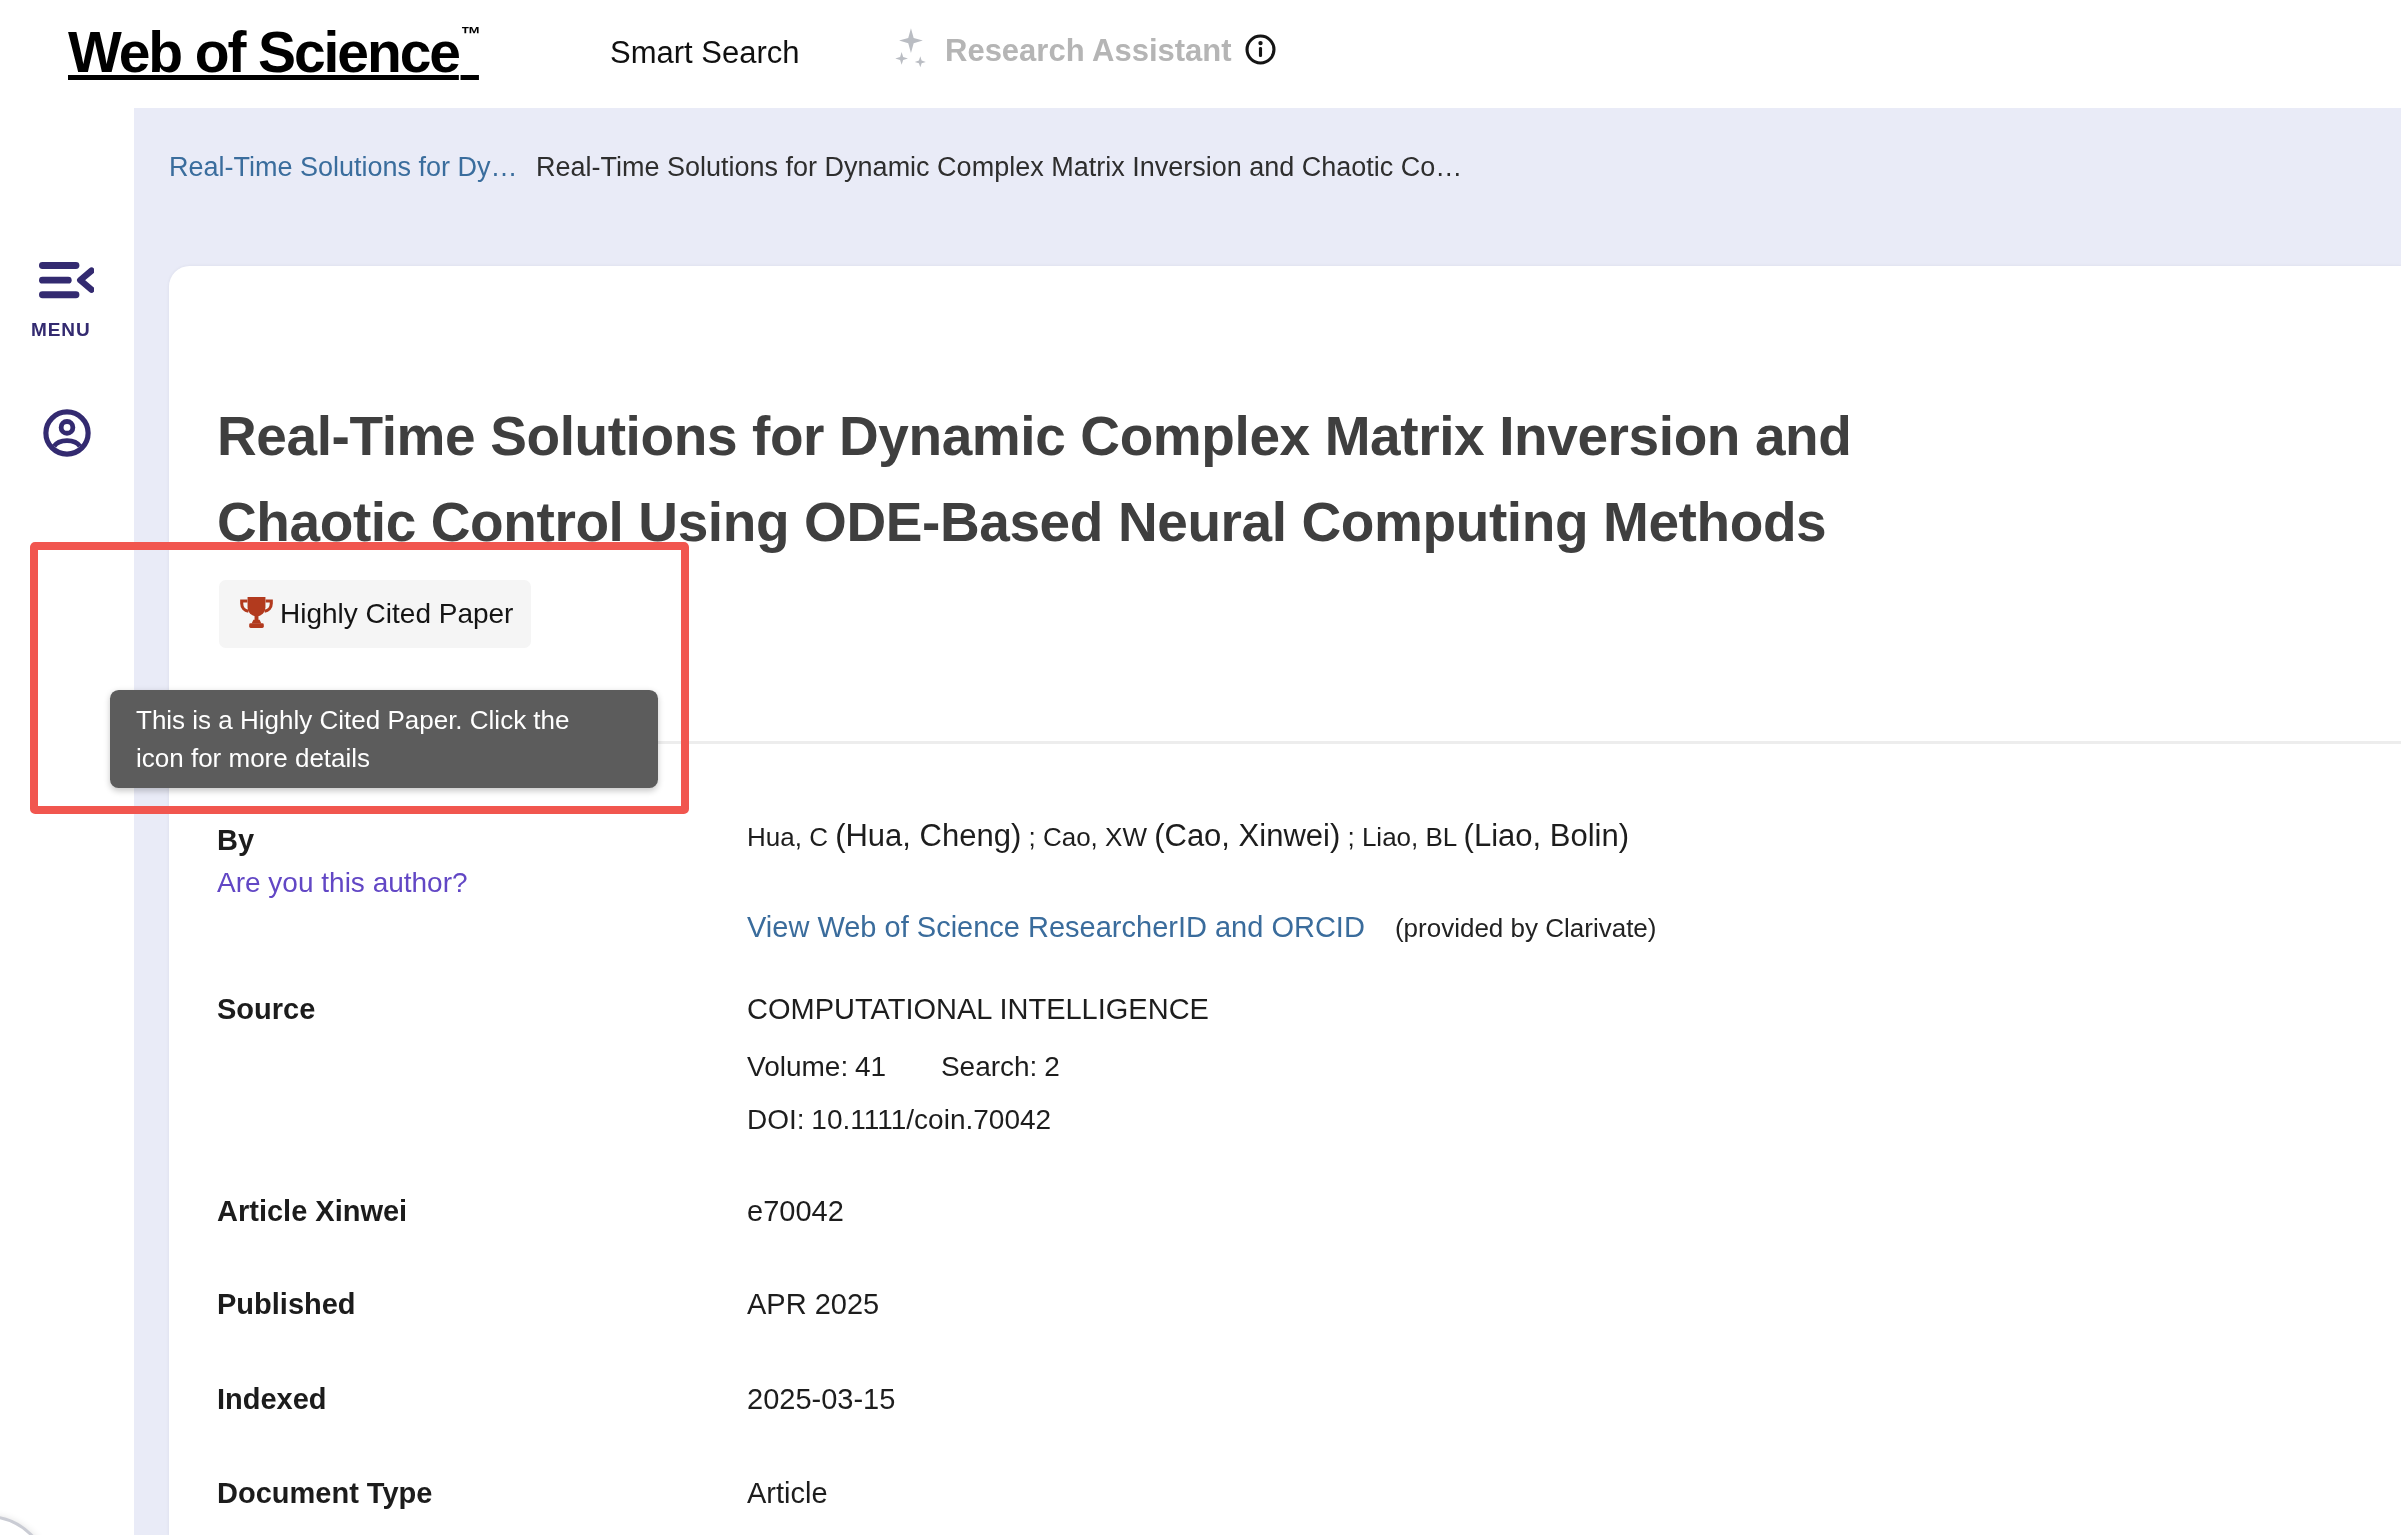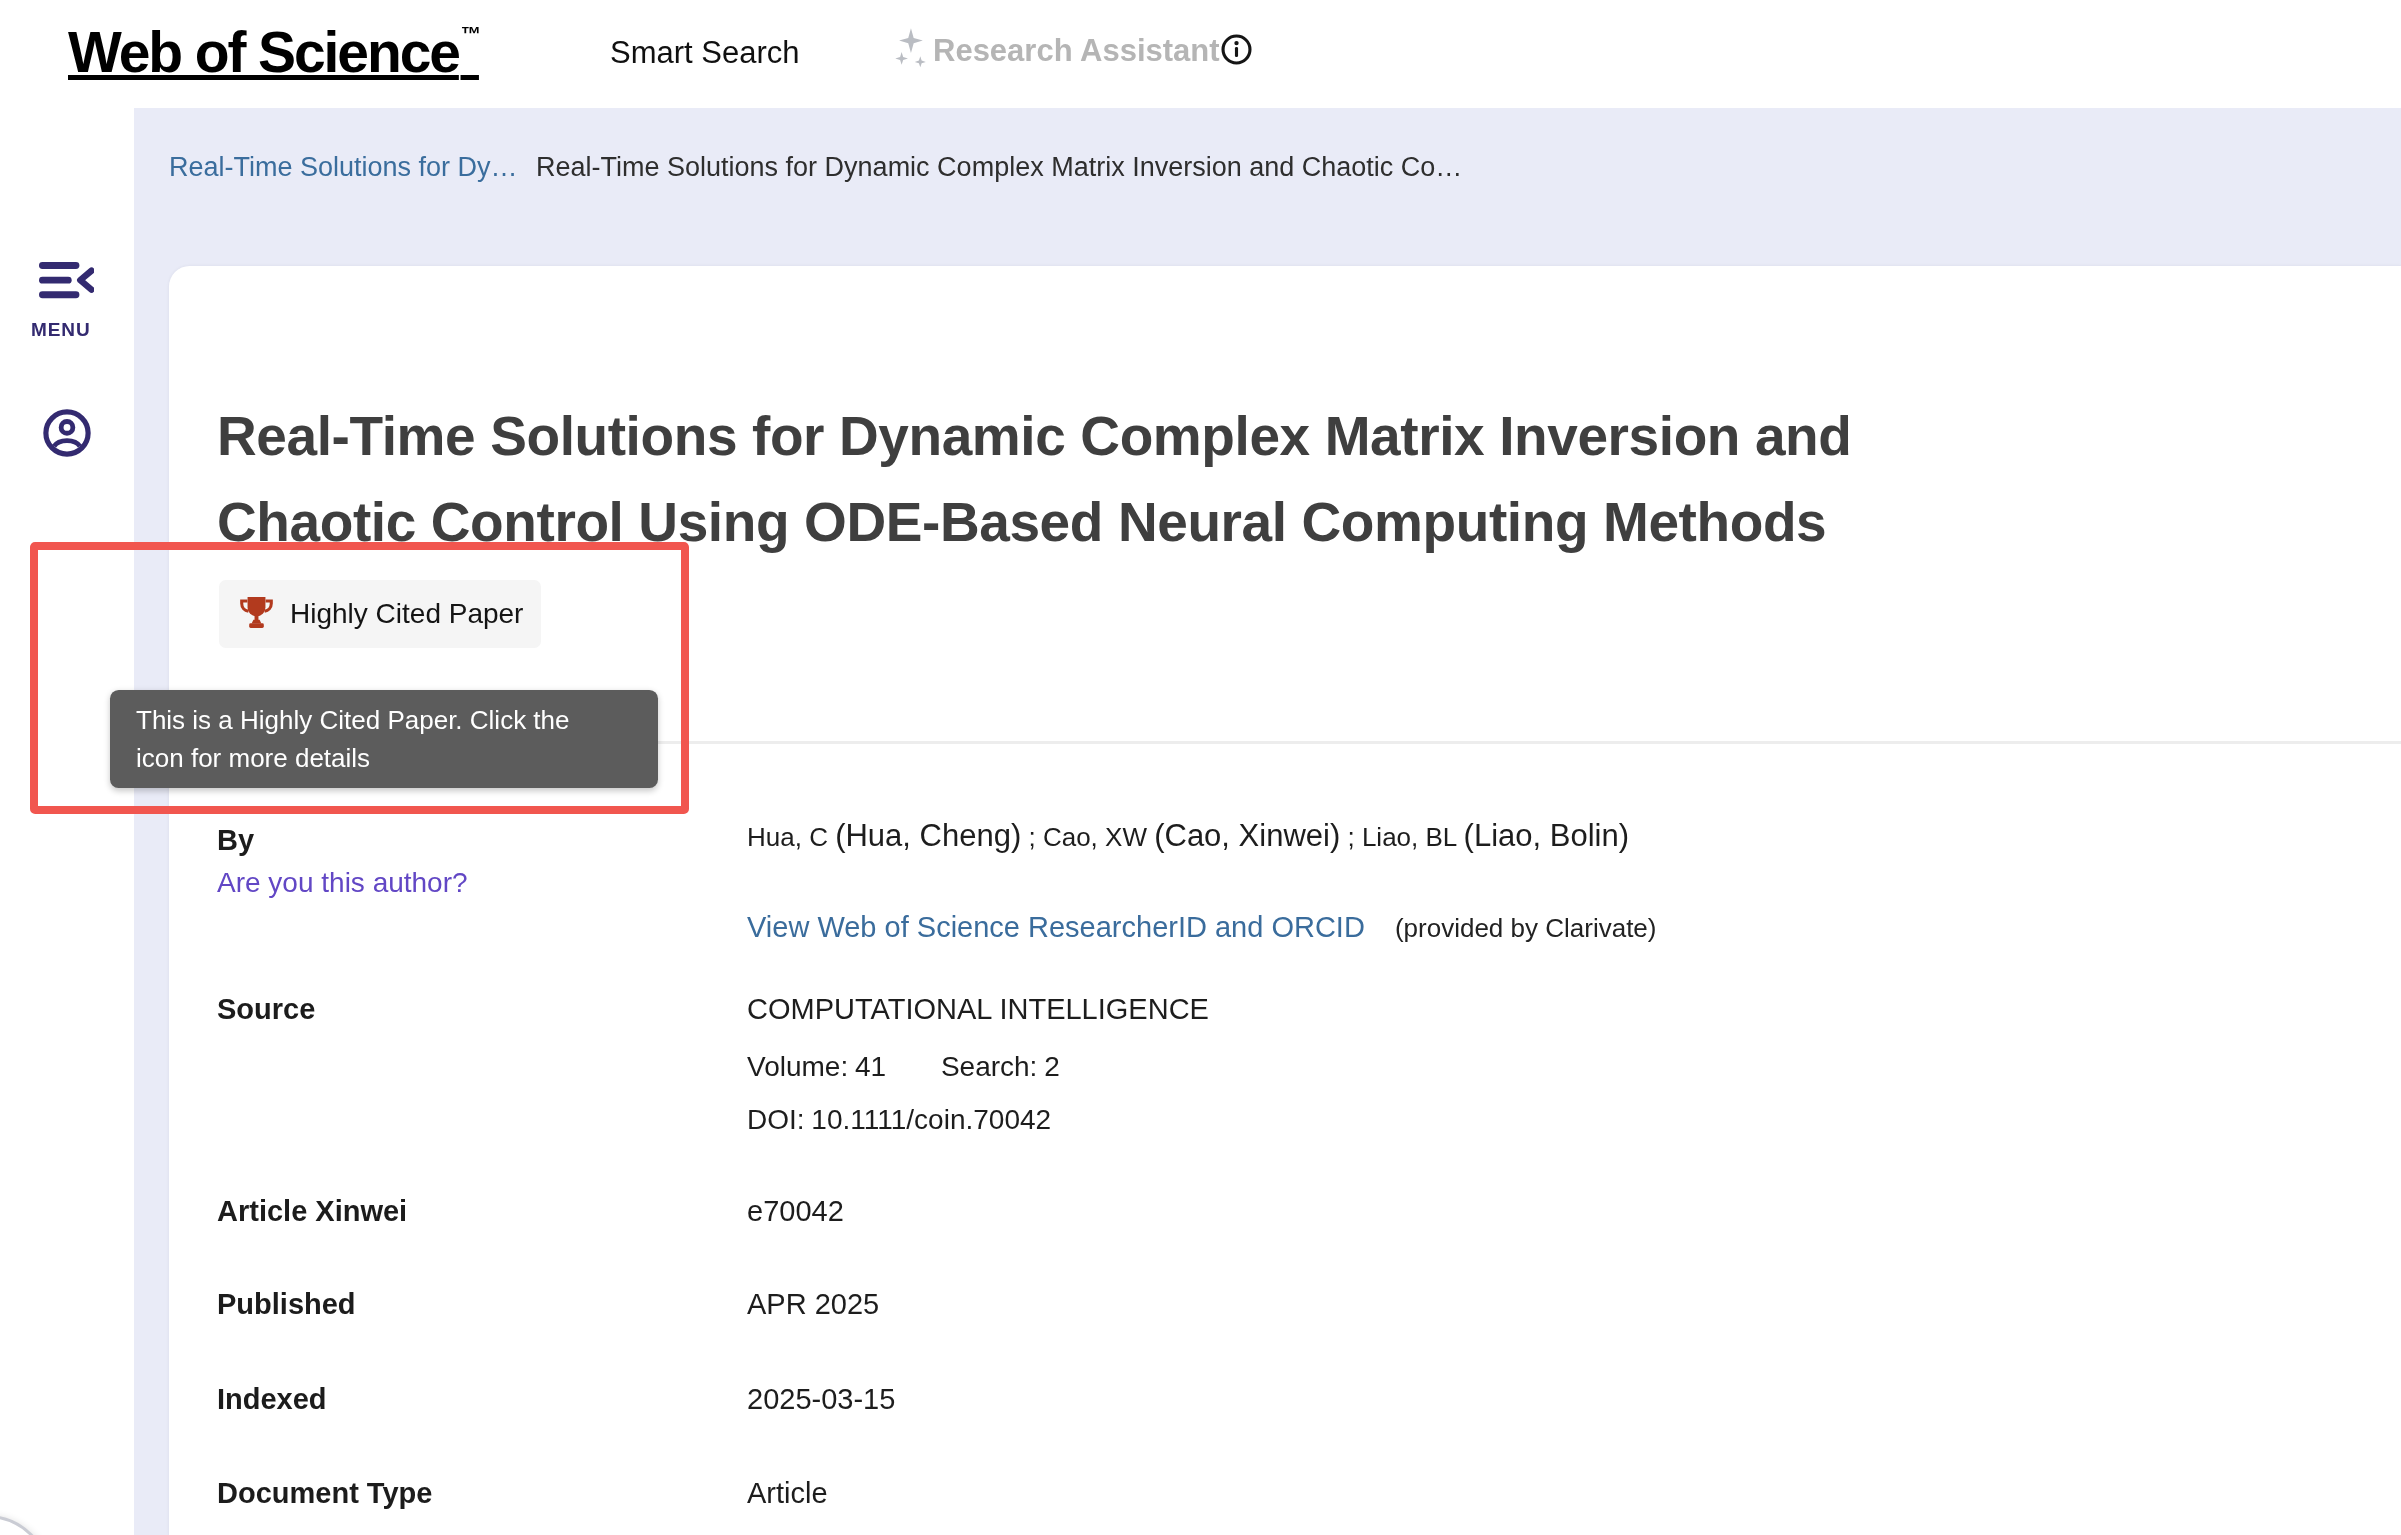--- a/index.html
+++ b/index.html
@@ -7,36 +7,36 @@
   .screen {
     position:relative; width:2401px; height:1535px; overflow:hidden;
     background:var(--page_bg,#e9ebf7);
     font-family:"Liberation Sans", sans-serif; color:#1d1d1d;
   }
   
   .top-header { position:absolute; left:0; top:0; width:2401px; height:108px; background:#fff; }
   .logo { position:absolute; left:68px; top:19px; font-size:57px; font-weight:800; letter-spacing:-2.1px; color:#000; white-space:nowrap;text-decoration:underline; }
   .logo sup { font-size:20.5px; font-weight:700; vertical-align:top; position:relative; top:3.4px; left:1.7px; }
   .smart-search { position:absolute; left:610px; top:35px; font-size:31px; font-weight:400; color:#101010; cursor:pointer; }
-  .ra-group { position:absolute; left:894px; top:28px; display:flex; align-items:center; }
+  .ra-group { position:absolute; left:894px; top:28px; display:flex; align-items:center; gap:12px; }
   .ra-label { font-size:31px; font-weight:600; color:#b5b5b5; }
   
   .sidebar { position:absolute; left:0; top:108px; width:134px; height:1427px; background:#fff; }
   .menu-btn { position:absolute; left:39px; top:154px; width:55px; height:38px; cursor:pointer; }
   .menu-label { position:absolute; left:31px; top:211px; font-size:19px; font-weight:700; letter-spacing:0.9px; color:var(--brand_indigo,#332a70); }
   .profile-btn { position:absolute; left:42px; top:300px; width:50px; height:50px; cursor:pointer; }
   
   .crumb-collapsed { position:absolute; left:169px; top:152px; font-size:27px; color:var(--breadcrumb_blue,#3a6d9d); cursor:pointer; white-space:nowrap; }
   .crumb-current { position:absolute; left:536px; top:152px; font-size:27px; color:#2e2e2e; white-space:nowrap; }
   
   .card { position:absolute; left:169px; top:266px; width:2233px; height:1269px; background:#fff; border-radius:20.5px 0 0 0; box-shadow:0 0.9px 3.4px rgba(27,31,59,.07); }
   .article-title { position:absolute; left:217px; top:356px; width:1841px; font-size:55px; font-weight:700; letter-spacing:-0.4px; line-height:86px; color:#3f3f3f; }
   .divider { position:absolute; left:169px; top:741px; width:2233px; height:2.6px; background:#ededed; }
   
-  .hc-badge { position:absolute; left:219px; top:580px; height:68px; display:inline-flex; align-items:center; gap:14px; padding:0 18px; background:var(--badge_bg,#f5f5f5); border-radius:6.8px; cursor:pointer; }
+  .hc-badge { position:absolute; left:219px; top:580px; height:68px; display:inline-flex; align-items:center; gap:4px; padding:0 18px; background:var(--badge_bg,#f5f5f5); border-radius:6.8px; cursor:pointer; }
   .hc-badge-label { font-size:28px; color:#141414; }
   
   .tooltip { position:absolute; left:110px; top:690px; width:548px; padding:11px 26px; background:var(--tooltip_bg,#5c5c5c); border-radius:8.6px; color:#fff; font-size:26px; line-height:38px; box-shadow:0 2.6px 6.8px rgba(0,0,0,.22); z-index:30; }
   
   .annotation-rect { position:absolute; left:30px; top:542px; width:659px; height:272px; border:8.6px solid var(--annotation_red,#f1564f); border-radius:5.1px; z-index:40; pointer-events:none; }
   
   .flabel { position:absolute; left:217px; font-size:29px; font-weight:700; color:#1c1c1c; white-space:nowrap; }
   .fvalue { position:absolute; left:747px; font-size:29px; color:#1d1d1d; white-space:nowrap; }
   .authors-line { top:818px; font-size:31px; }
   .author-short { font-size:26px; }

